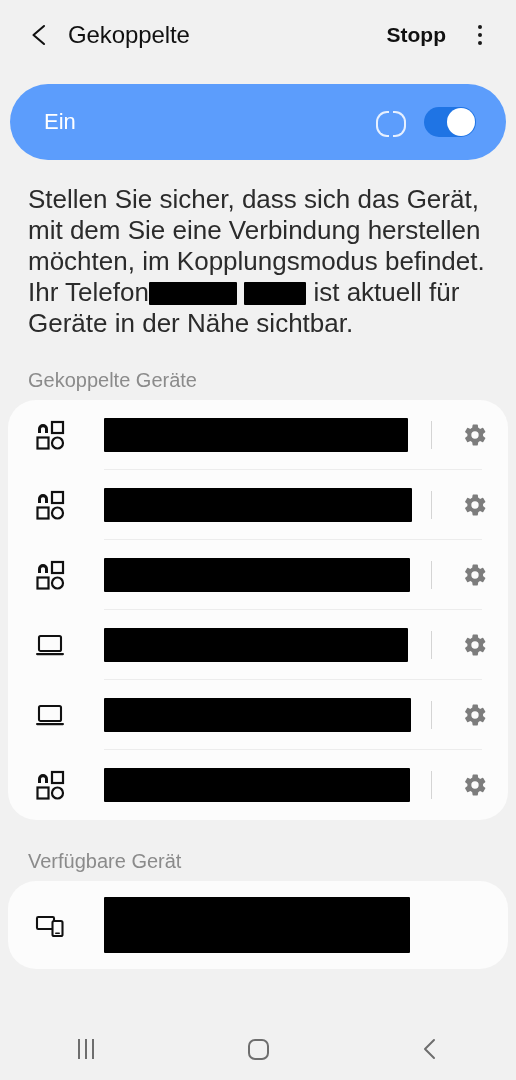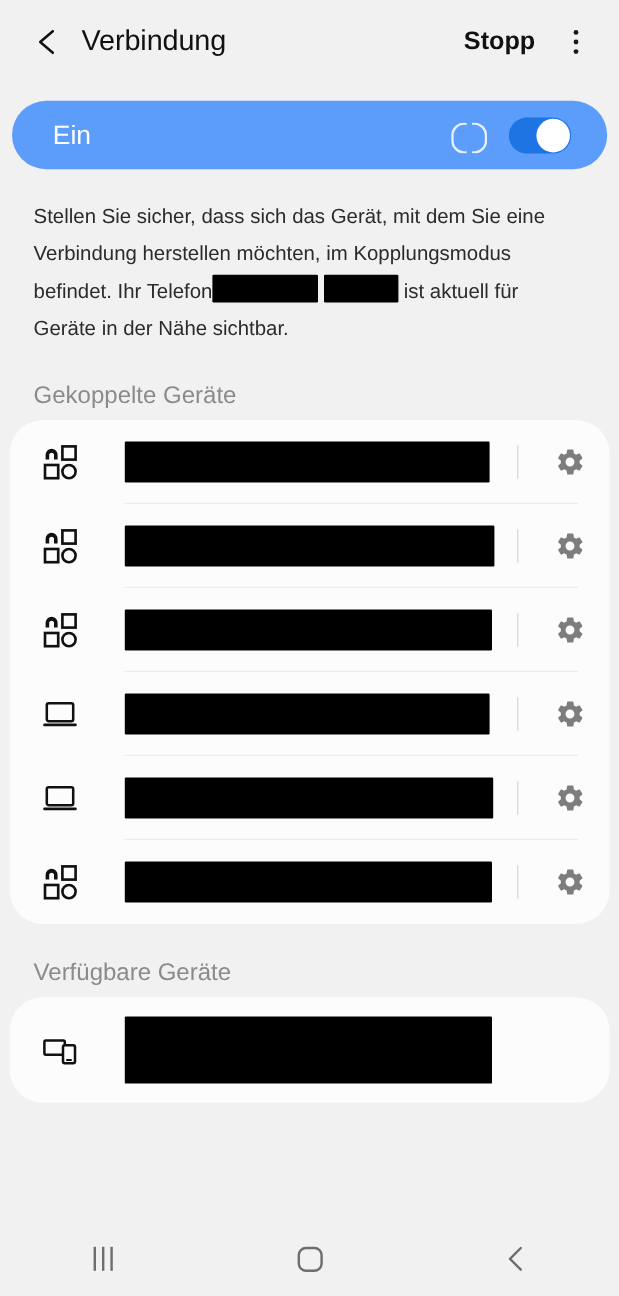--- a/index.html
+++ b/index.html
@@ -78,21 +78,21 @@
     display: block;
     width: 4px;
     height: 4px;
     border-radius: 50%;
     background: #1a1a1a;
   }
 
   
   .banner {
     margin: 14px 10px 0 10px;
-    height: 57px;
+    height: 76px;
     border-radius: 38px;
     background: #5c9dfc;
     display: flex;
     align-items: center;
     padding: 0 30px 0 34px;
     cursor: pointer;
   }
   .banner-label {
     font-size: 22px;
     color: #ffffff;
@@ -142,21 +142,21 @@
     right: 1px;
     width: 28px;
     height: 28px;
     border-radius: 50%;
     background: #ffffff;
   }
 
   
   .description {
     margin: 24px 28px 0 28px;
-    font-size: 17px;
+    font-size: 26px;
     line-height: 31px;
     color: #2b2b2b;
   }
   .redact {
     display: inline-block;
     background: #000000;
     vertical-align: -4px;
     border-radius: 1px;
   }
   .redact.w1 { width: 88px; height: 23px; }
@@ -284,21 +284,21 @@
 <body>
 
 <div class="phone">
 
   <div class="header">
     <div class="back-btn">
       <svg width="22" height="24" viewBox="0 0 22 24">
         <path d="M16 3 L5.5 12 L16 21" fill="none" stroke="#111" stroke-width="2.1" stroke-linecap="round" stroke-linejoin="round"></path>
       </svg>
     </div>
-    <div class="header-title">Verbindung</div>
+    <div class="header-title">Gekoppelte</div>
     <div class="header-spacer"></div>
     <div class="stop-btn">Stopp</div>
     <div class="overflow-btn">
       <i></i>
       <i></i>
       <i></i>
     </div>
   </div>
 
   <div class="content">
@@ -438,21 +438,21 @@
         <div class="gear-btn">
           <svg width="26" height="26" viewBox="0 0 24 24">
             <path fill="#7d7d7d" d="M19.4 13a7.6 7.6 0 0 0 0-2l2-1.6a.5.5 0 0 0 .1-.6l-1.9-3.2a.5.5 0 0 0-.6-.2l-2.3 1a7.5 7.5 0 0 0-1.7-1L14.6 2.7a.5.5 0 0 0-.5-.4h-3.8a.5.5 0 0 0-.5.4L9.4 5.4a7.5 7.5 0 0 0-1.7 1l-2.3-1a.5.5 0 0 0-.6.2L2.9 8.8a.5.5 0 0 0 .1.6L5 11a7.6 7.6 0 0 0 0 2l-2 1.6a.5.5 0 0 0-.1.6l1.9 3.2a.5.5 0 0 0 .6.2l2.3-1a7.5 7.5 0 0 0 1.7 1l.4 2.7a.5.5 0 0 0 .5.4h3.8a.5.5 0 0 0 .5-.4l.4-2.7a7.5 7.5 0 0 0 1.7-1l2.3 1a.5.5 0 0 0 .6-.2l1.9-3.2a.5.5 0 0 0-.1-.6zM12 15.4A3.4 3.4 0 1 1 15.4 12 3.4 3.4 0 0 1 12 15.4z"></path>
           </svg>
         </div>
 
       </div>
 
     </div>
 
-    <div class="section-label">Verfügbare Geräte</div>
+    <div class="section-label">Verfügbare Gerät</div>
     <div class="card">
       <div class="avail-row">
         <div class="device-icon">
           <svg width="32" height="32" viewBox="0 0 32 32">
             <rect x="3" y="8" width="17" height="12" rx="1.2" fill="none" stroke="#111" stroke-width="2.1"></rect>
             <rect x="18.5" y="12" width="10" height="15" rx="1.6" fill="#fcfcfc" stroke="#111" stroke-width="2.1"></rect>
             <rect x="21" y="23.5" width="5" height="1.6" rx="0.8" fill="#111"></rect>
           </svg>
         </div>
         <div class="device-name-wrap">

